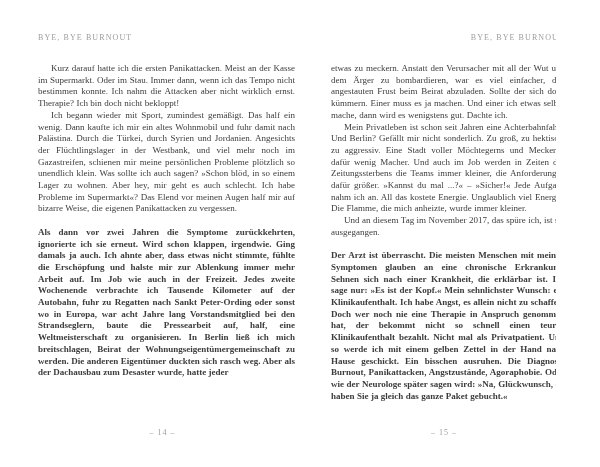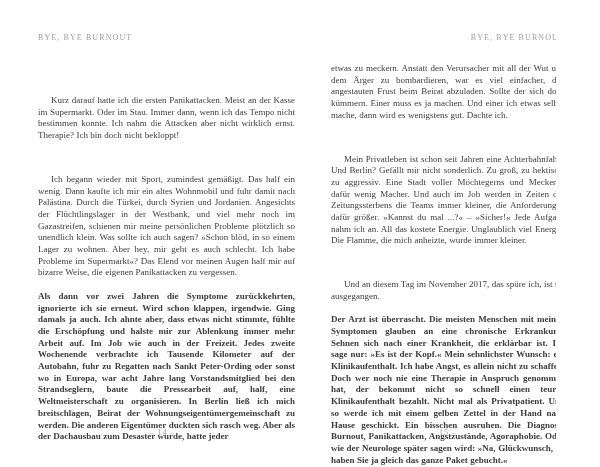--- a/index.html
+++ b/index.html
@@ -44,21 +44,21 @@
   .body p {
     margin: 0;
     font-size: 9px;
     line-height: 11.7px;
     text-align: justify;
     color: #3c3c3c;
     hyphens: auto;
     -webkit-hyphens: auto;
     word-spacing: 0.2px;
   }
-  .body p.indent { text-indent: 13px; margin-top: 32px; }
+  .body p.indent { text-indent: 13px; }
   .body p.gap    { margin-top: 11.7px; font-weight: bold; }
   .folio {
     position: absolute;
     top: 428px;
     left: 0;
     right: 8px;
     text-align: center;
     font-size: 8px;
     letter-spacing: 1px;
     color: #9d9d9d;

